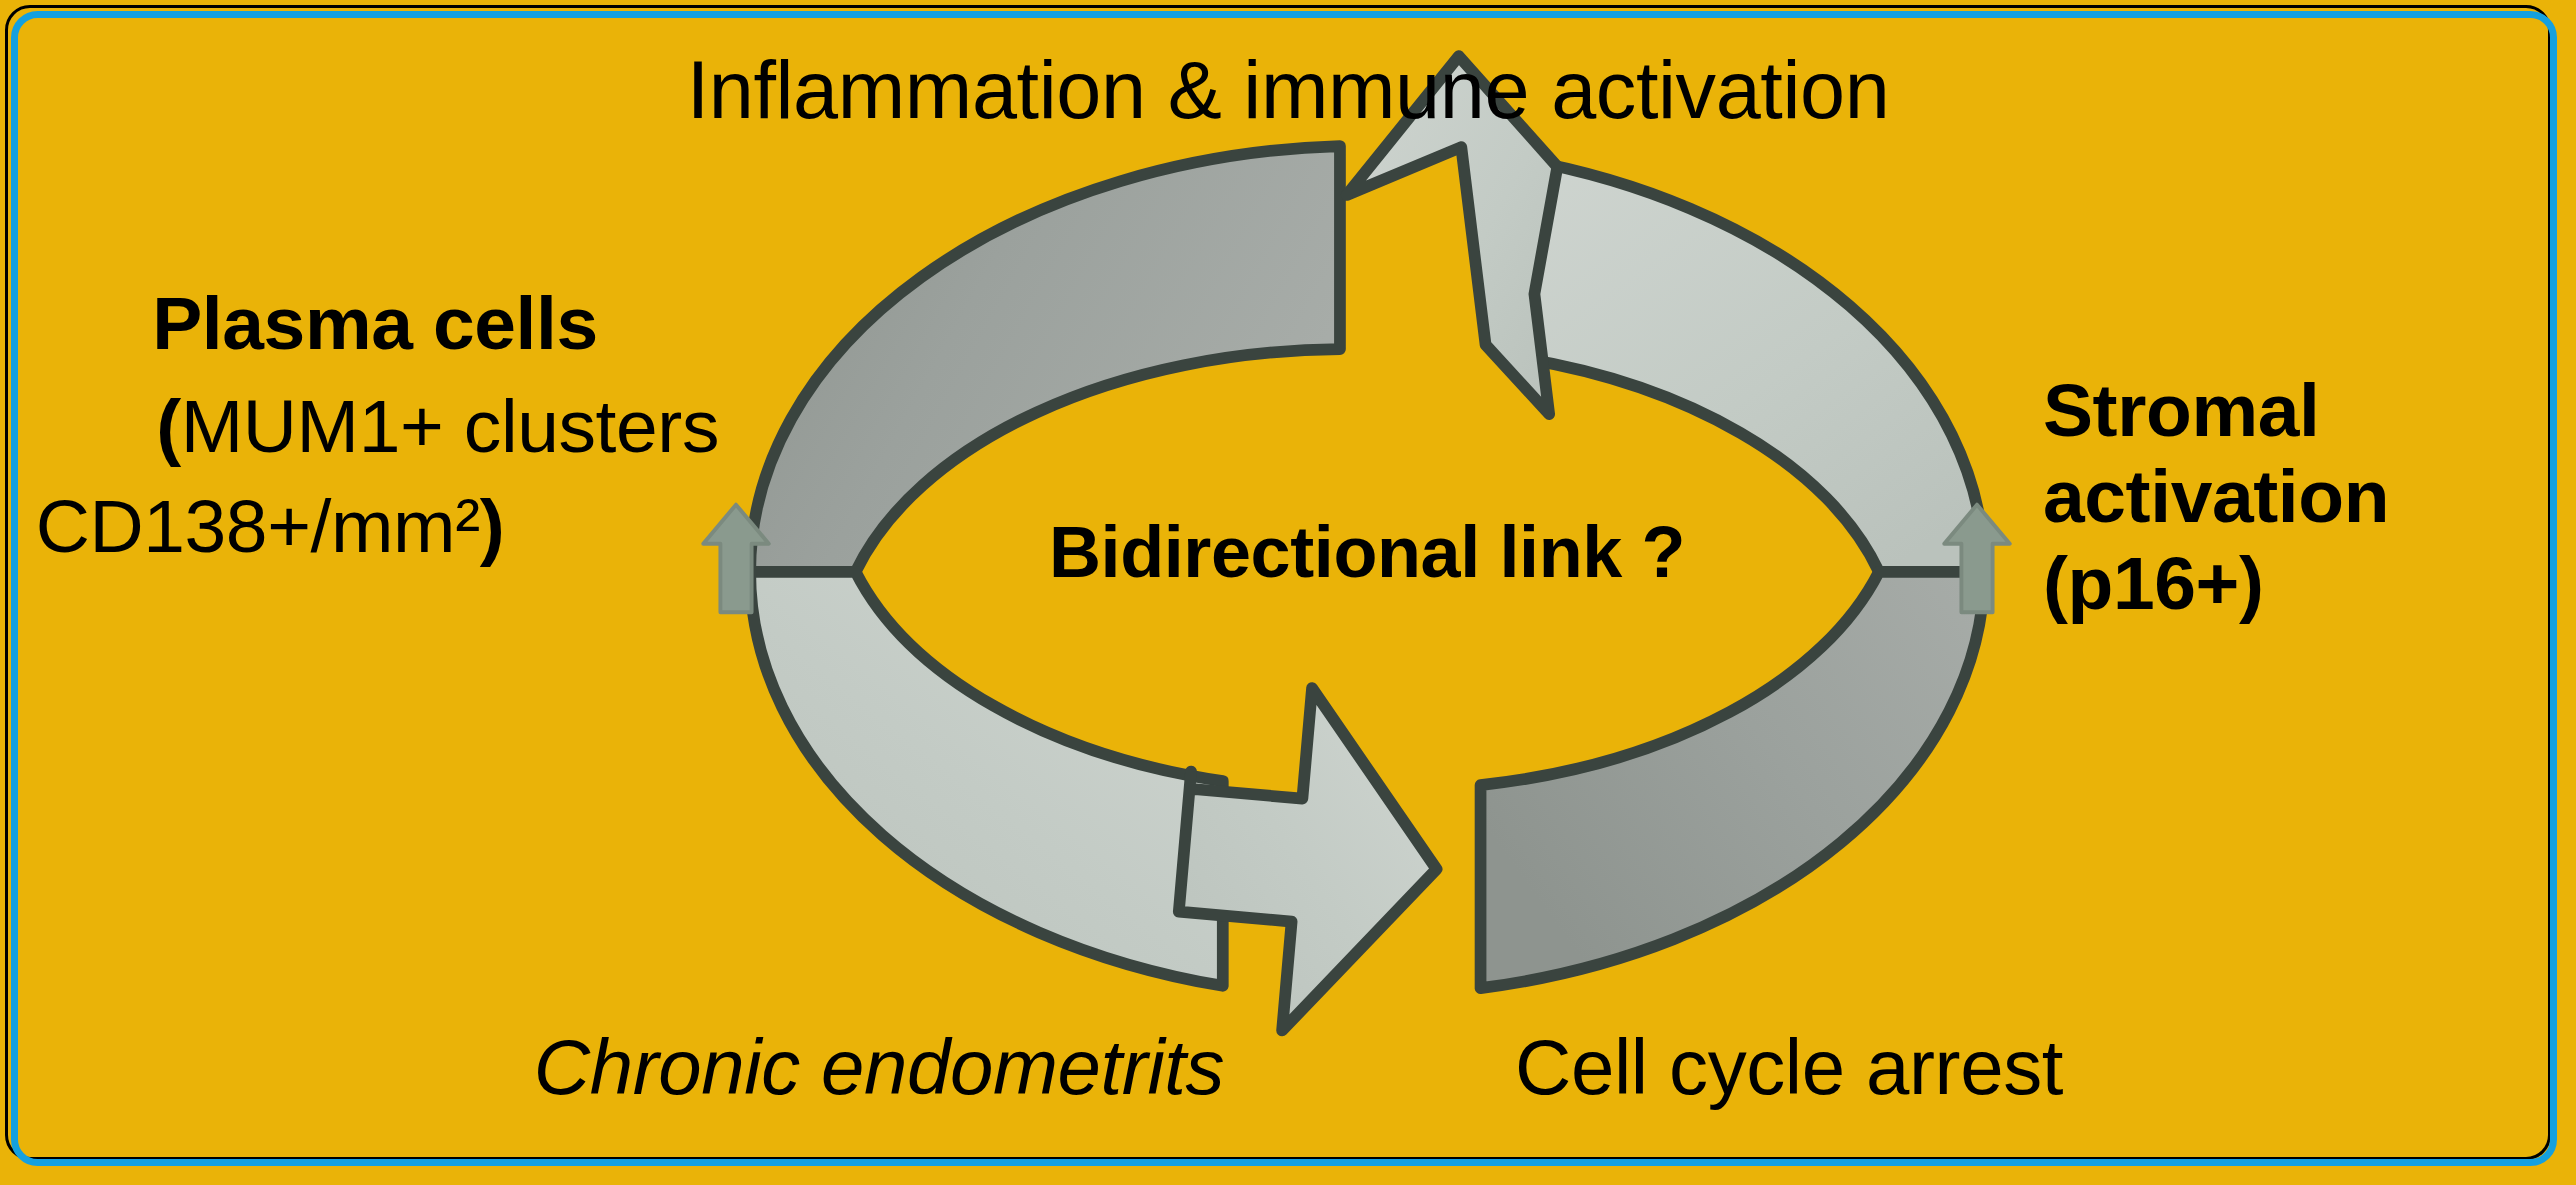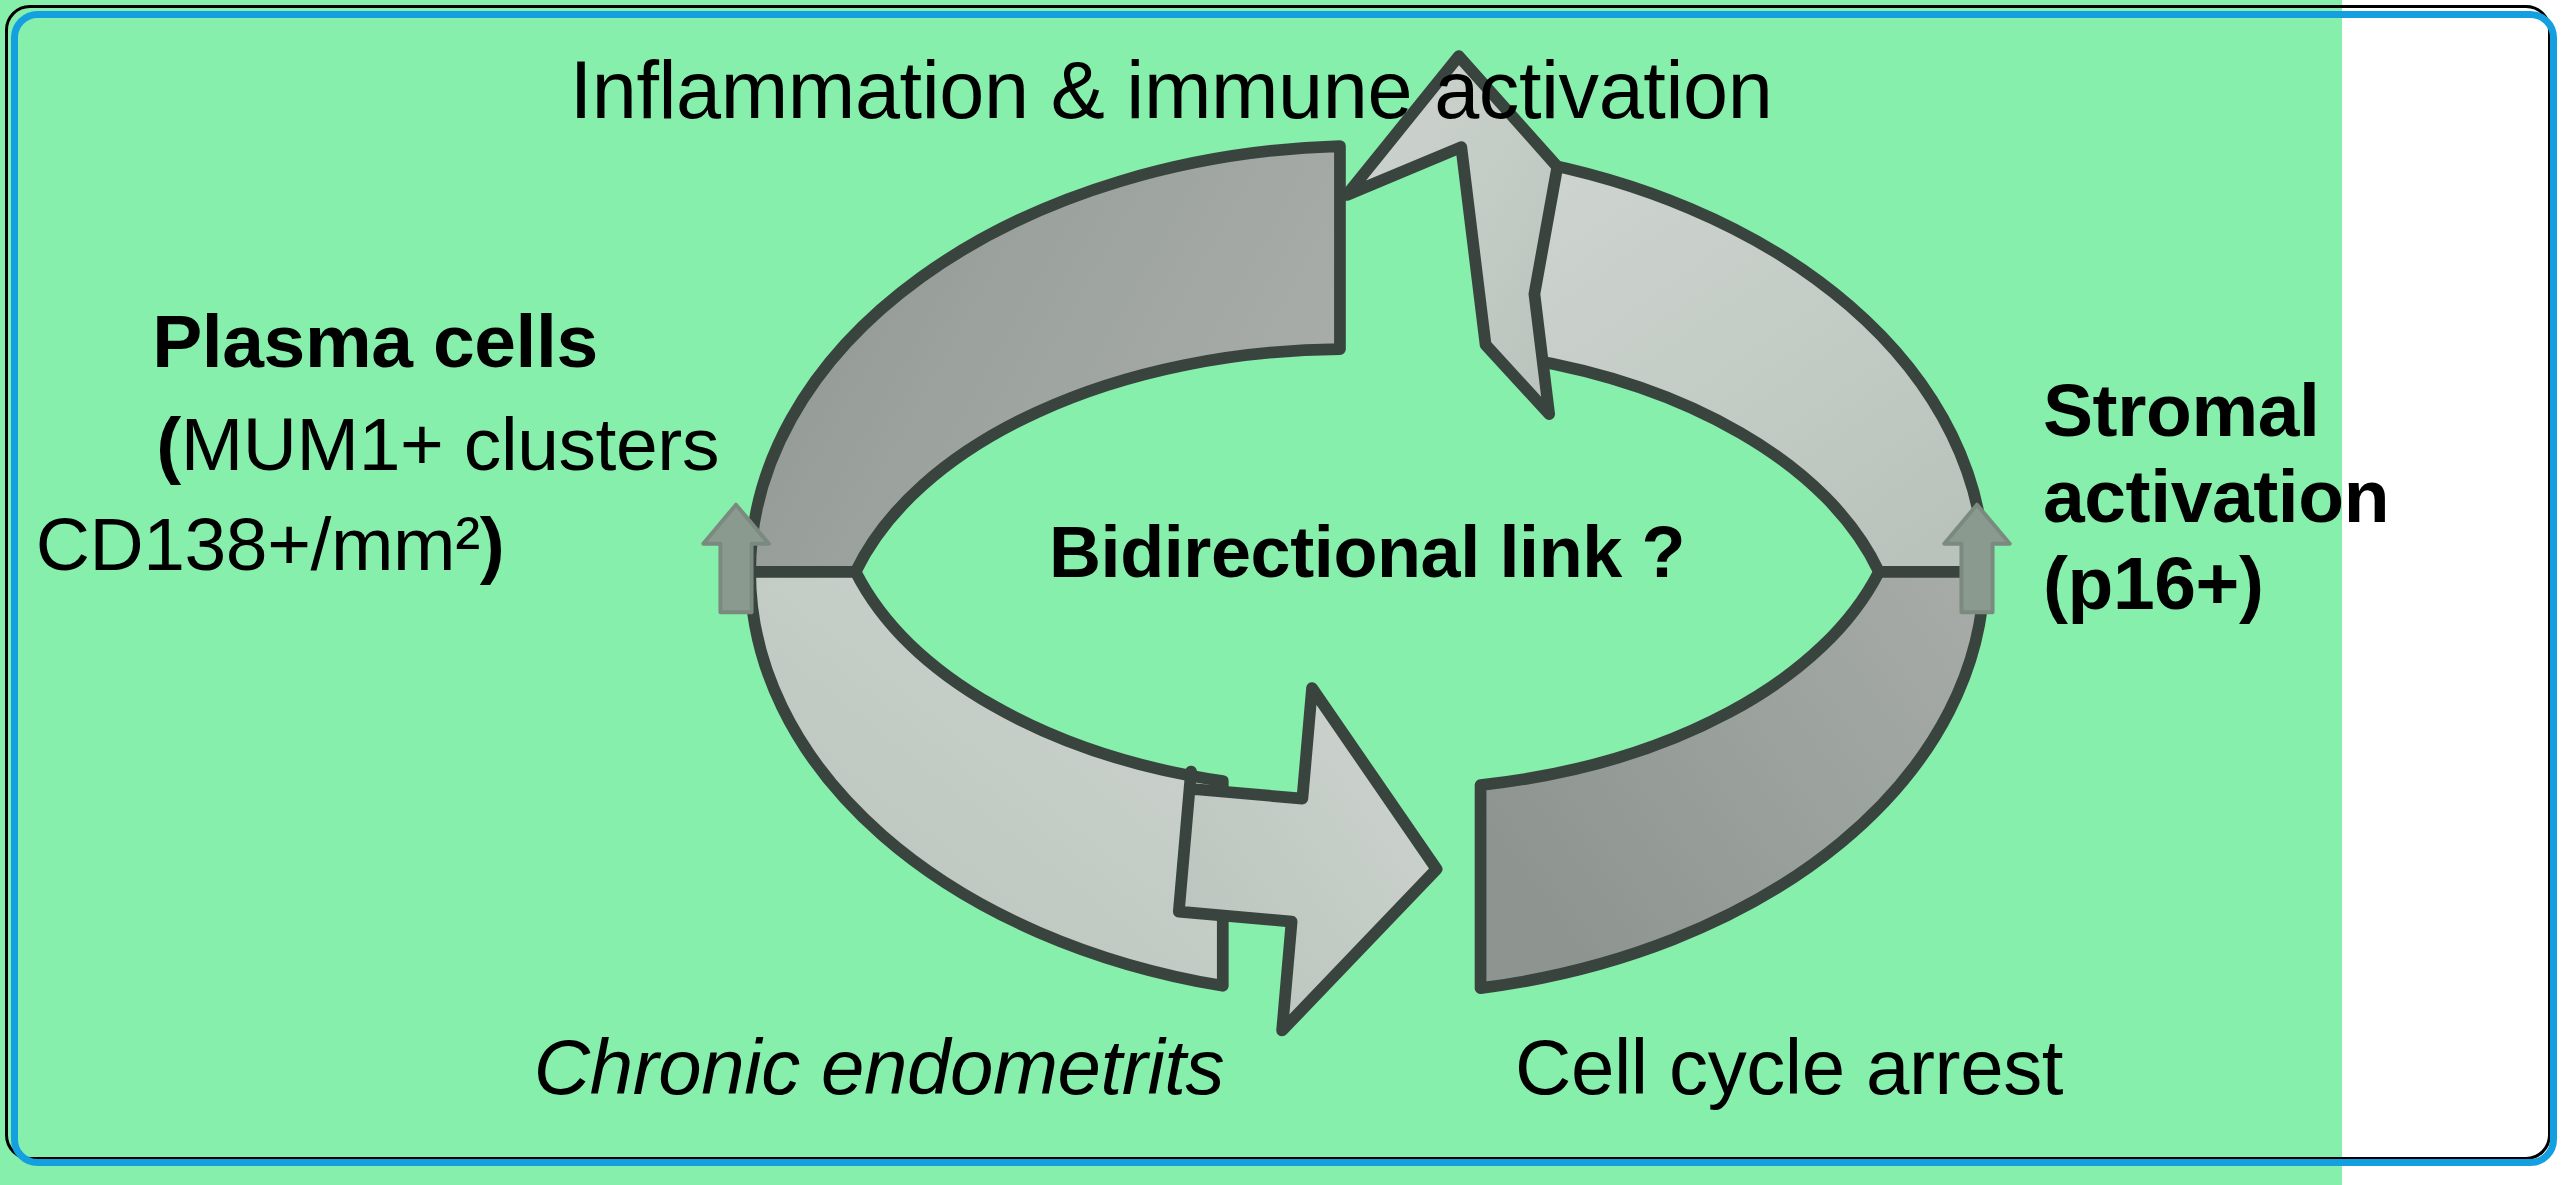--- a/index.html
+++ b/index.html
@@ -12,23 +12,23 @@
     width: 2576px;
     height: 1185px;
     font-family: "Liberation Sans", sans-serif;
     overflow: hidden;
   }
 
   
   #figure-frame {
     position: absolute;
     left: 0; top: 0;
-    width: 2342px;
+    width: 2576px;
     height: 1185px;
-    background: #86efac;
+    background: #eab308;
   }
 
   
   .frame-border-blue {
     position: absolute;
     left: 11px;
     top: 11px;
     width: 2546px;
     height: 1155px;
     border: 7.8px solid var(--accent, #14a0e0);
@@ -107,21 +107,21 @@
     left: 31px;
     top: 281px;
     width: 688px;
     text-align: center;
   }
   #label-left .ln {
     display: block;
     font-size: 75px;
     white-space: nowrap;
   }
-  #label-left .ln1 { font-weight: 700; margin-bottom: 19px; margin-top: 18px; }
+  #label-left .ln1 { font-weight: 700; margin-bottom: 19px; }
   #label-left .ln2 { font-weight: 400; margin-bottom: 15.6px; text-align: right; padding-left: 4.7px;}
   #label-left .ln3 { font-weight: 400; text-align: left; padding-left: 4.7px;}
   #label-left .paren { font-weight: 700; }
 
   
   #label-right {
     left: 2031px;
     top: 367px;
     width: 531px;
     text-align: left;

